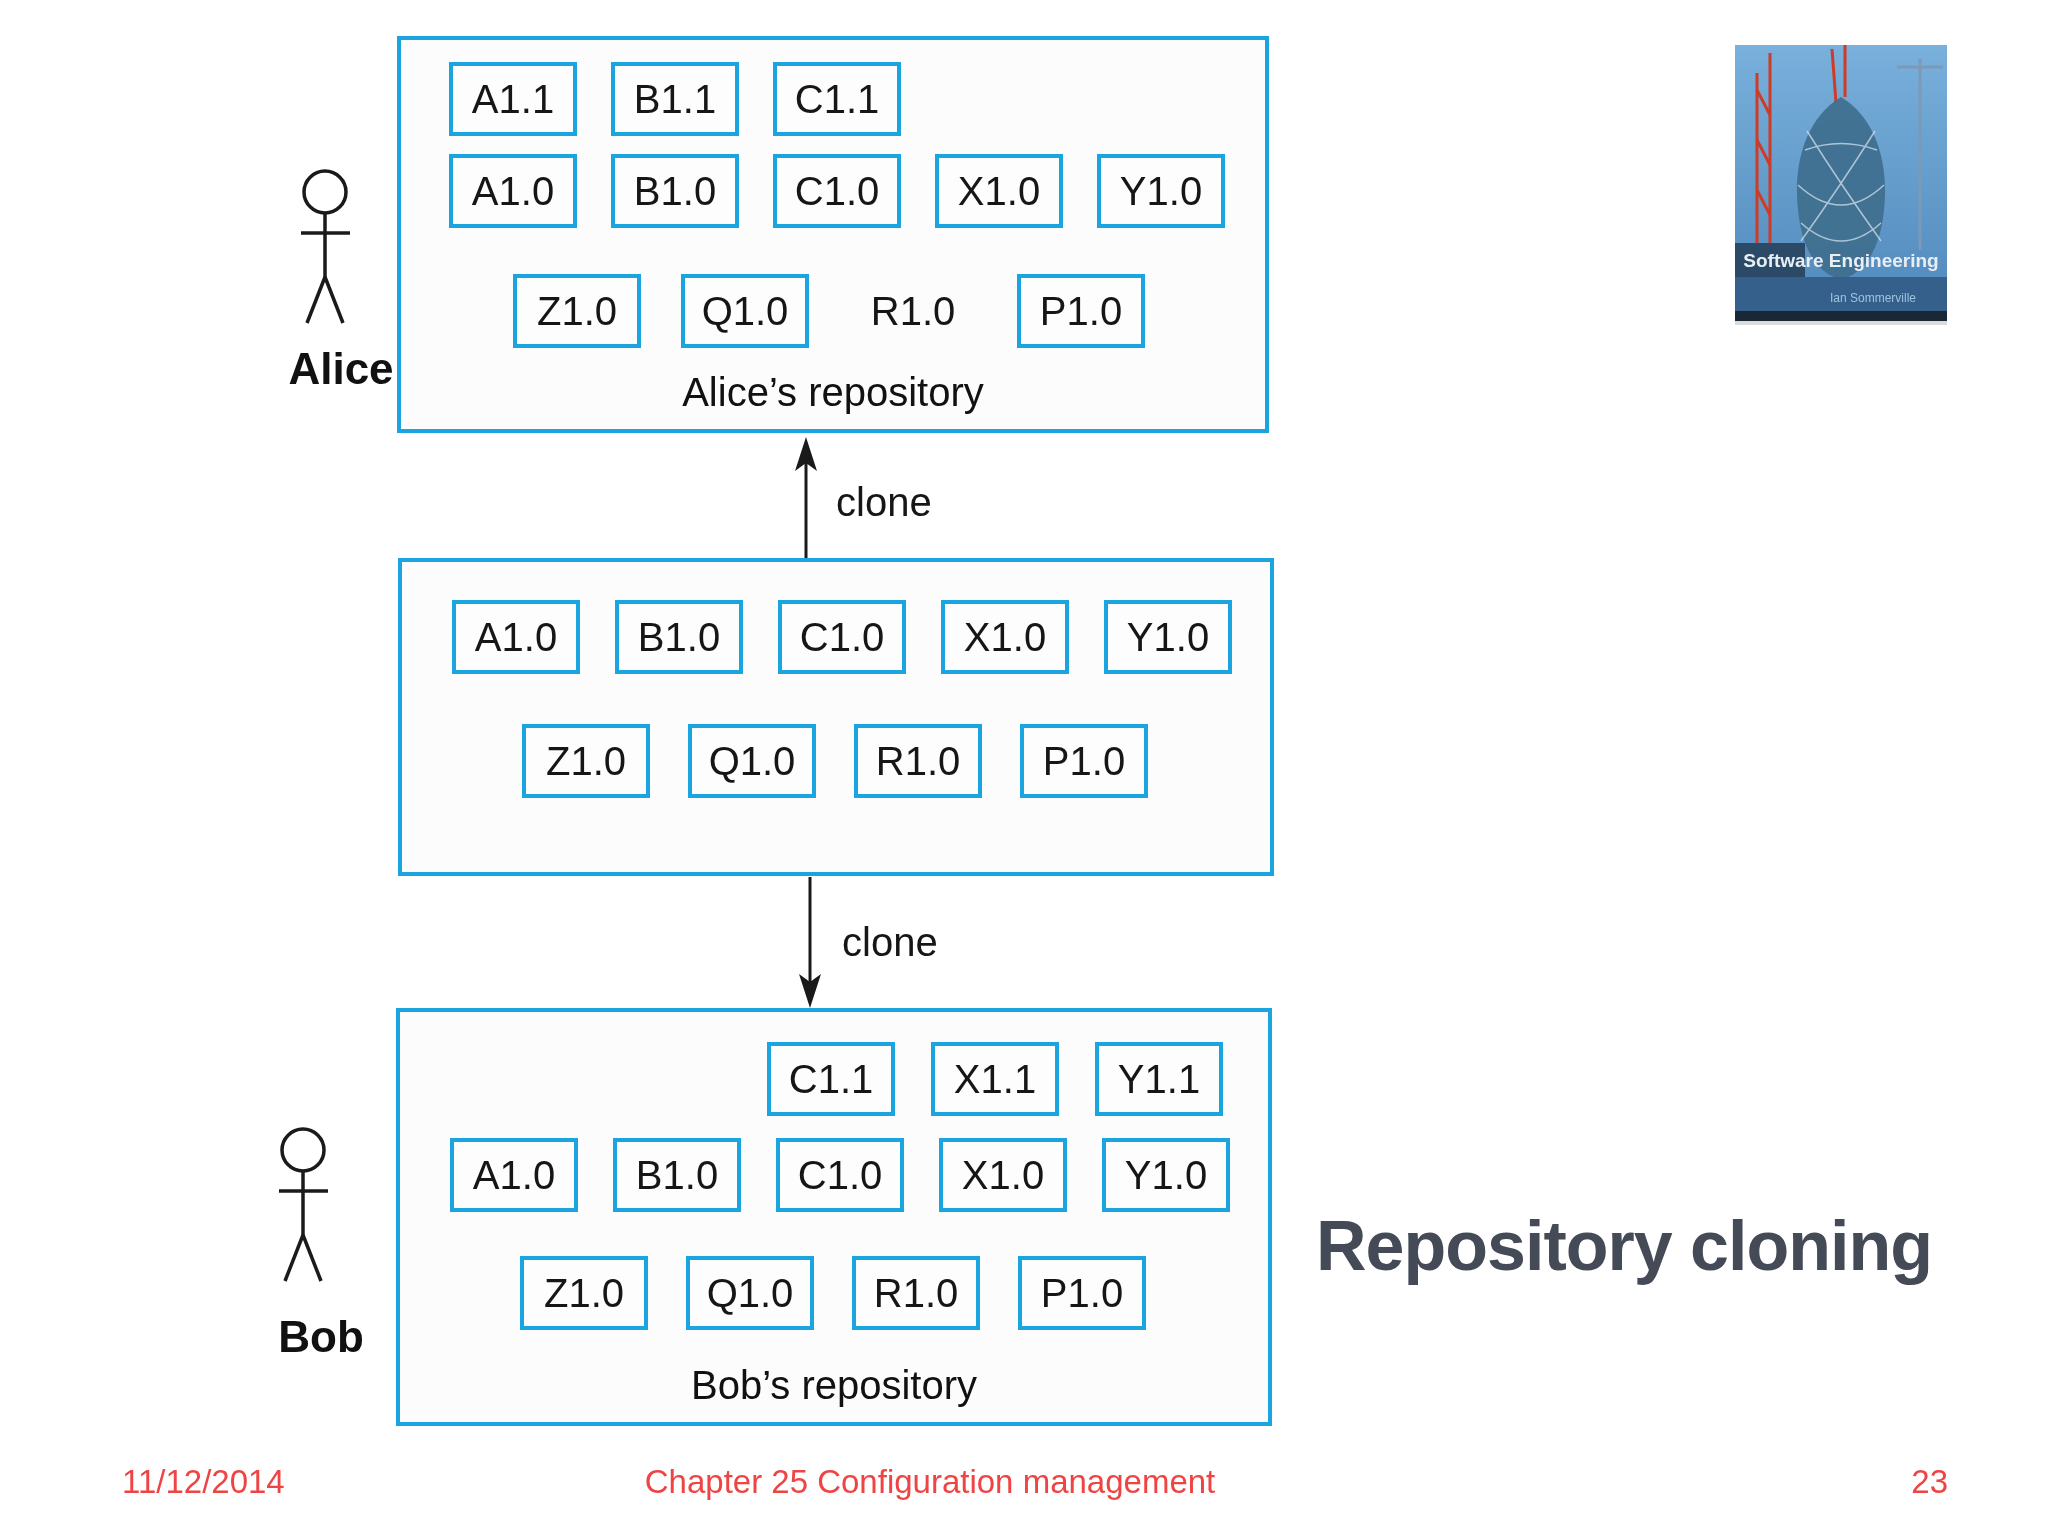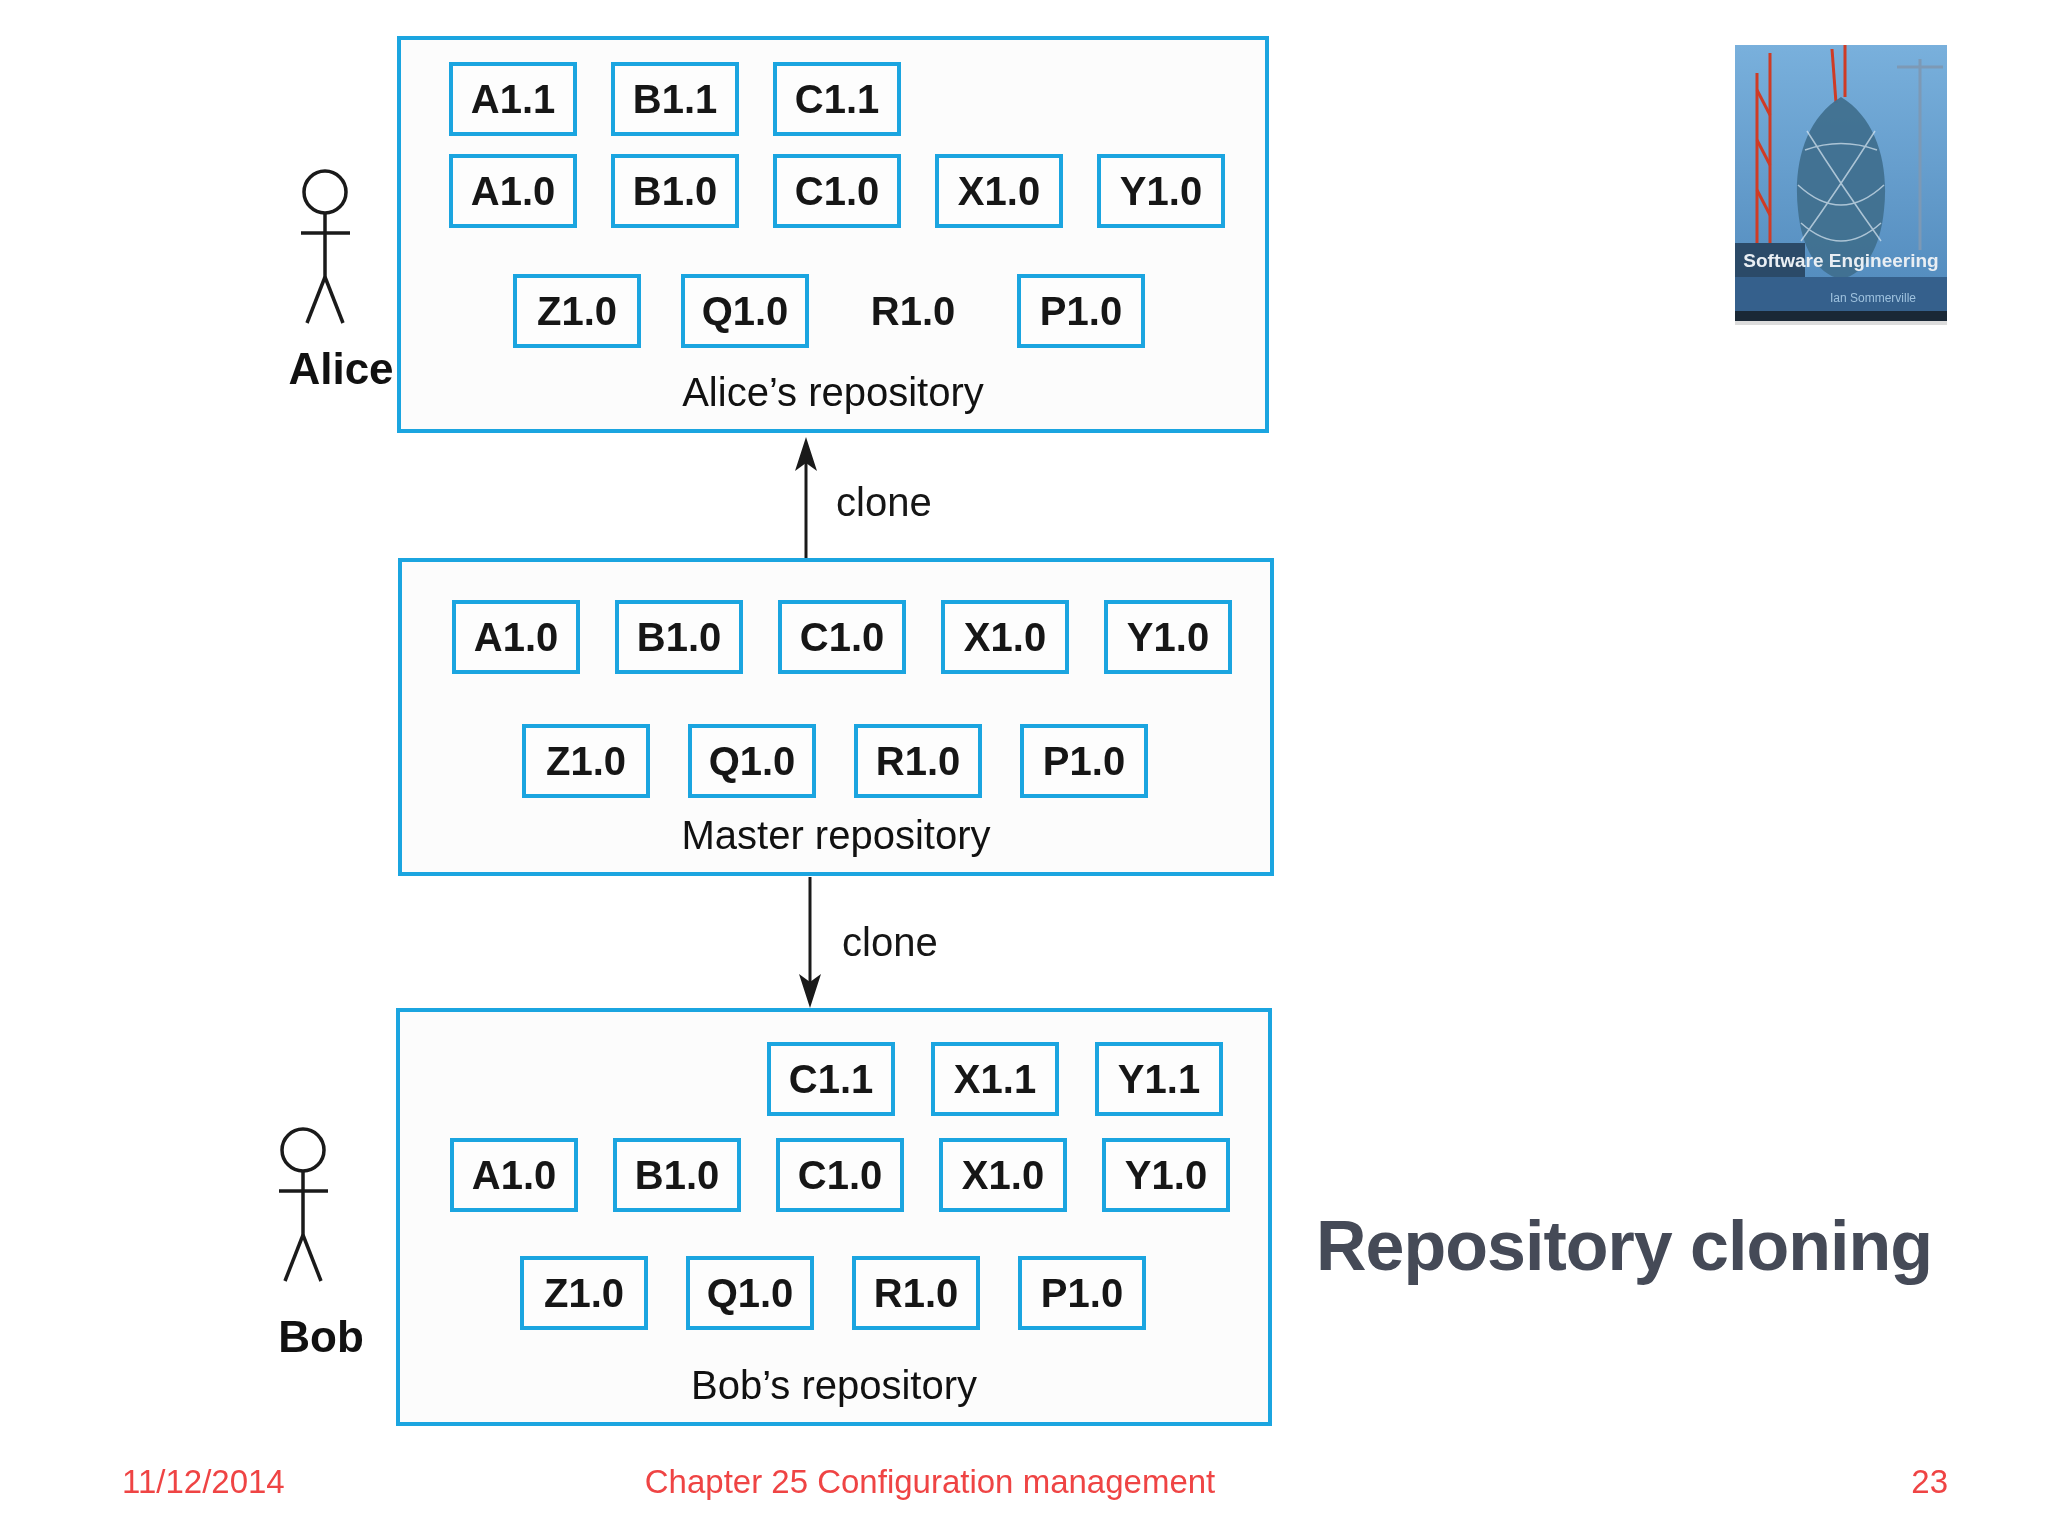--- a/index.html
+++ b/index.html
@@ -19,21 +19,20 @@
     background:#fcfcfc;
   }
   .vrow { position:absolute; display:flex; }
   .vbox {
     width:128px; height:74px;
     border:4px solid #1BA5E0;
     background:#fdfdfd;
     display:flex; align-items:center; justify-content:center;
     font-size:40px; color:#161616;
     flex:0 0 auto;
-    font-weight:bold;
   }
   .vbox.unboxed { border-color:transparent; background:transparent; }
   .repo-label {
     position:absolute; left:0; right:0; bottom:14px;
     text-align:center; font-size:40px; color:#111111;
   }
   .actor-label {
     position:absolute; text-align:center;
     font-size:44px; font-weight:700; color:#111111;margin-left:16px;
   }
@@ -102,21 +101,20 @@
         <div class="vbox">C1.0</div>
         <div class="vbox">X1.0</div>
         <div class="vbox">Y1.0</div>
       </div>
     <div class="vrow" style="top:162px; left:120px; gap:38px;">
         <div class="vbox">Z1.0</div>
         <div class="vbox">Q1.0</div>
         <div class="vbox">R1.0</div>
         <div class="vbox">P1.0</div>
       </div>
-    <div class="repo-label">Master repository</div>
   </div>
 
   <svg style="left:790px; top:877px;" width="40" height="133" viewBox="0 0 40 133">
     <line x1="20" y1="0" x2="20" y2="116" stroke="#1a1a1a" stroke-width="3"></line>
     <polygon points="20,131 9,97 20,105 31,97" fill="#1a1a1a"></polygon>
   </svg>
   <div class="clone-label" style="left:842px; top:920px;">clone</div>
 
   <svg style="left:241px; top:1116px;" width="124" height="178" viewBox="0 0 124 178">
     <g stroke="#1a1a1a" stroke-width="3.5" fill="none">

